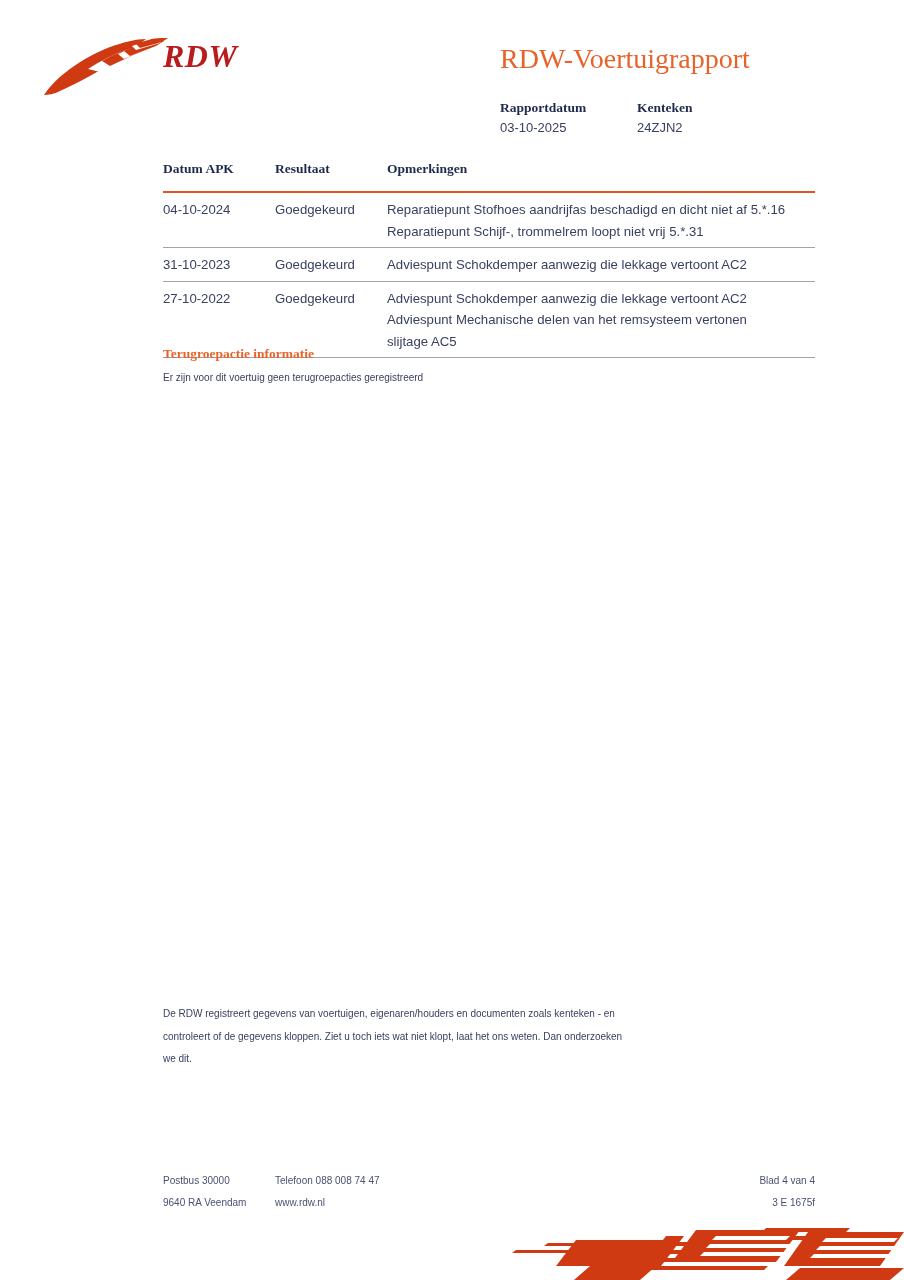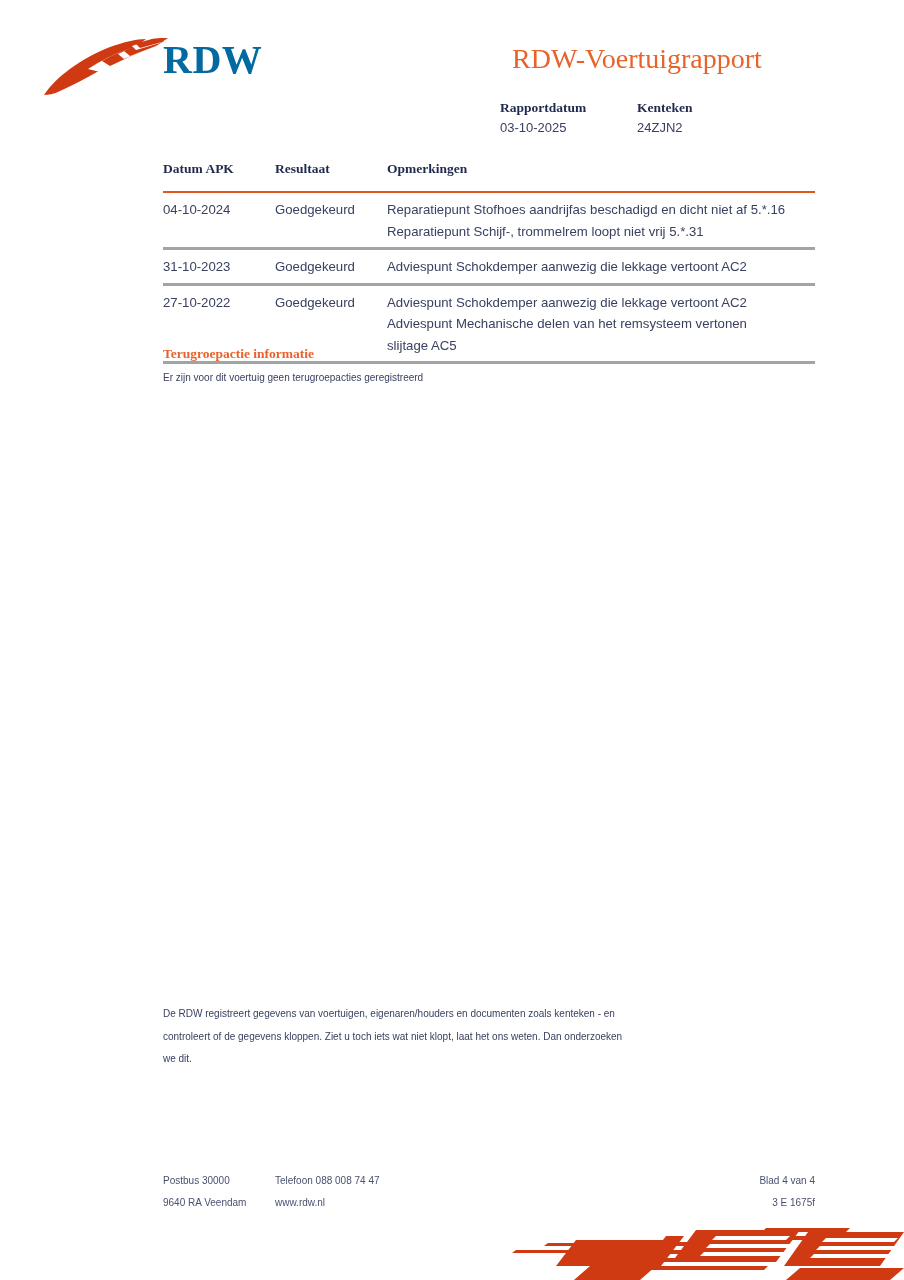--- a/index.html
+++ b/index.html
@@ -28,29 +28,30 @@
     top: 33px;
     width: 132px;
     height: 66px;
   }
   .logo-word {
     position: absolute;
     left: 163px;
     top: 40px;
     font-family: "Liberation Serif", serif;
     font-weight: bold;
-    font-size: 40px;
+    font-size: 32px;
     letter-spacing: 0.5px;
-    color: #0369a1;
+    color: #b91c1c;
     line-height: 1;
+    font-style: italic;
   }
 
   .doc-title {
     position: absolute;
-    left: 512px;
+    left: 500px;
     top: 43px;
     font-family: "Liberation Serif", serif;
     font-size: 28px;
     color: #e8632a;
     white-space: nowrap;
   }
 
   .meta {
     position: absolute;
     left: 500px;
@@ -94,21 +95,21 @@
     font-size: 13.5px;
     color: #1f2a4d;
     line-height: 17px;
   }
   .col-date   { width: 112px; flex: 0 0 112px; }
   .col-result { width: 112px; flex: 0 0 112px; }
   .col-notes  { flex: 1 1 auto; }
 
   .apk-row {
     display: flex;
-    border-bottom: 3px solid #a3a3a3;
+    border-bottom: 1px solid #a3a3a3;
     padding-top: 6px;
     padding-bottom: 5px;
   }
   .apk-row > div {
     font-size: 13.2px;
     color: #3a4060;
     line-height: 21.5px;
   }
   .note-line { display: block; white-space: nowrap; }
 

